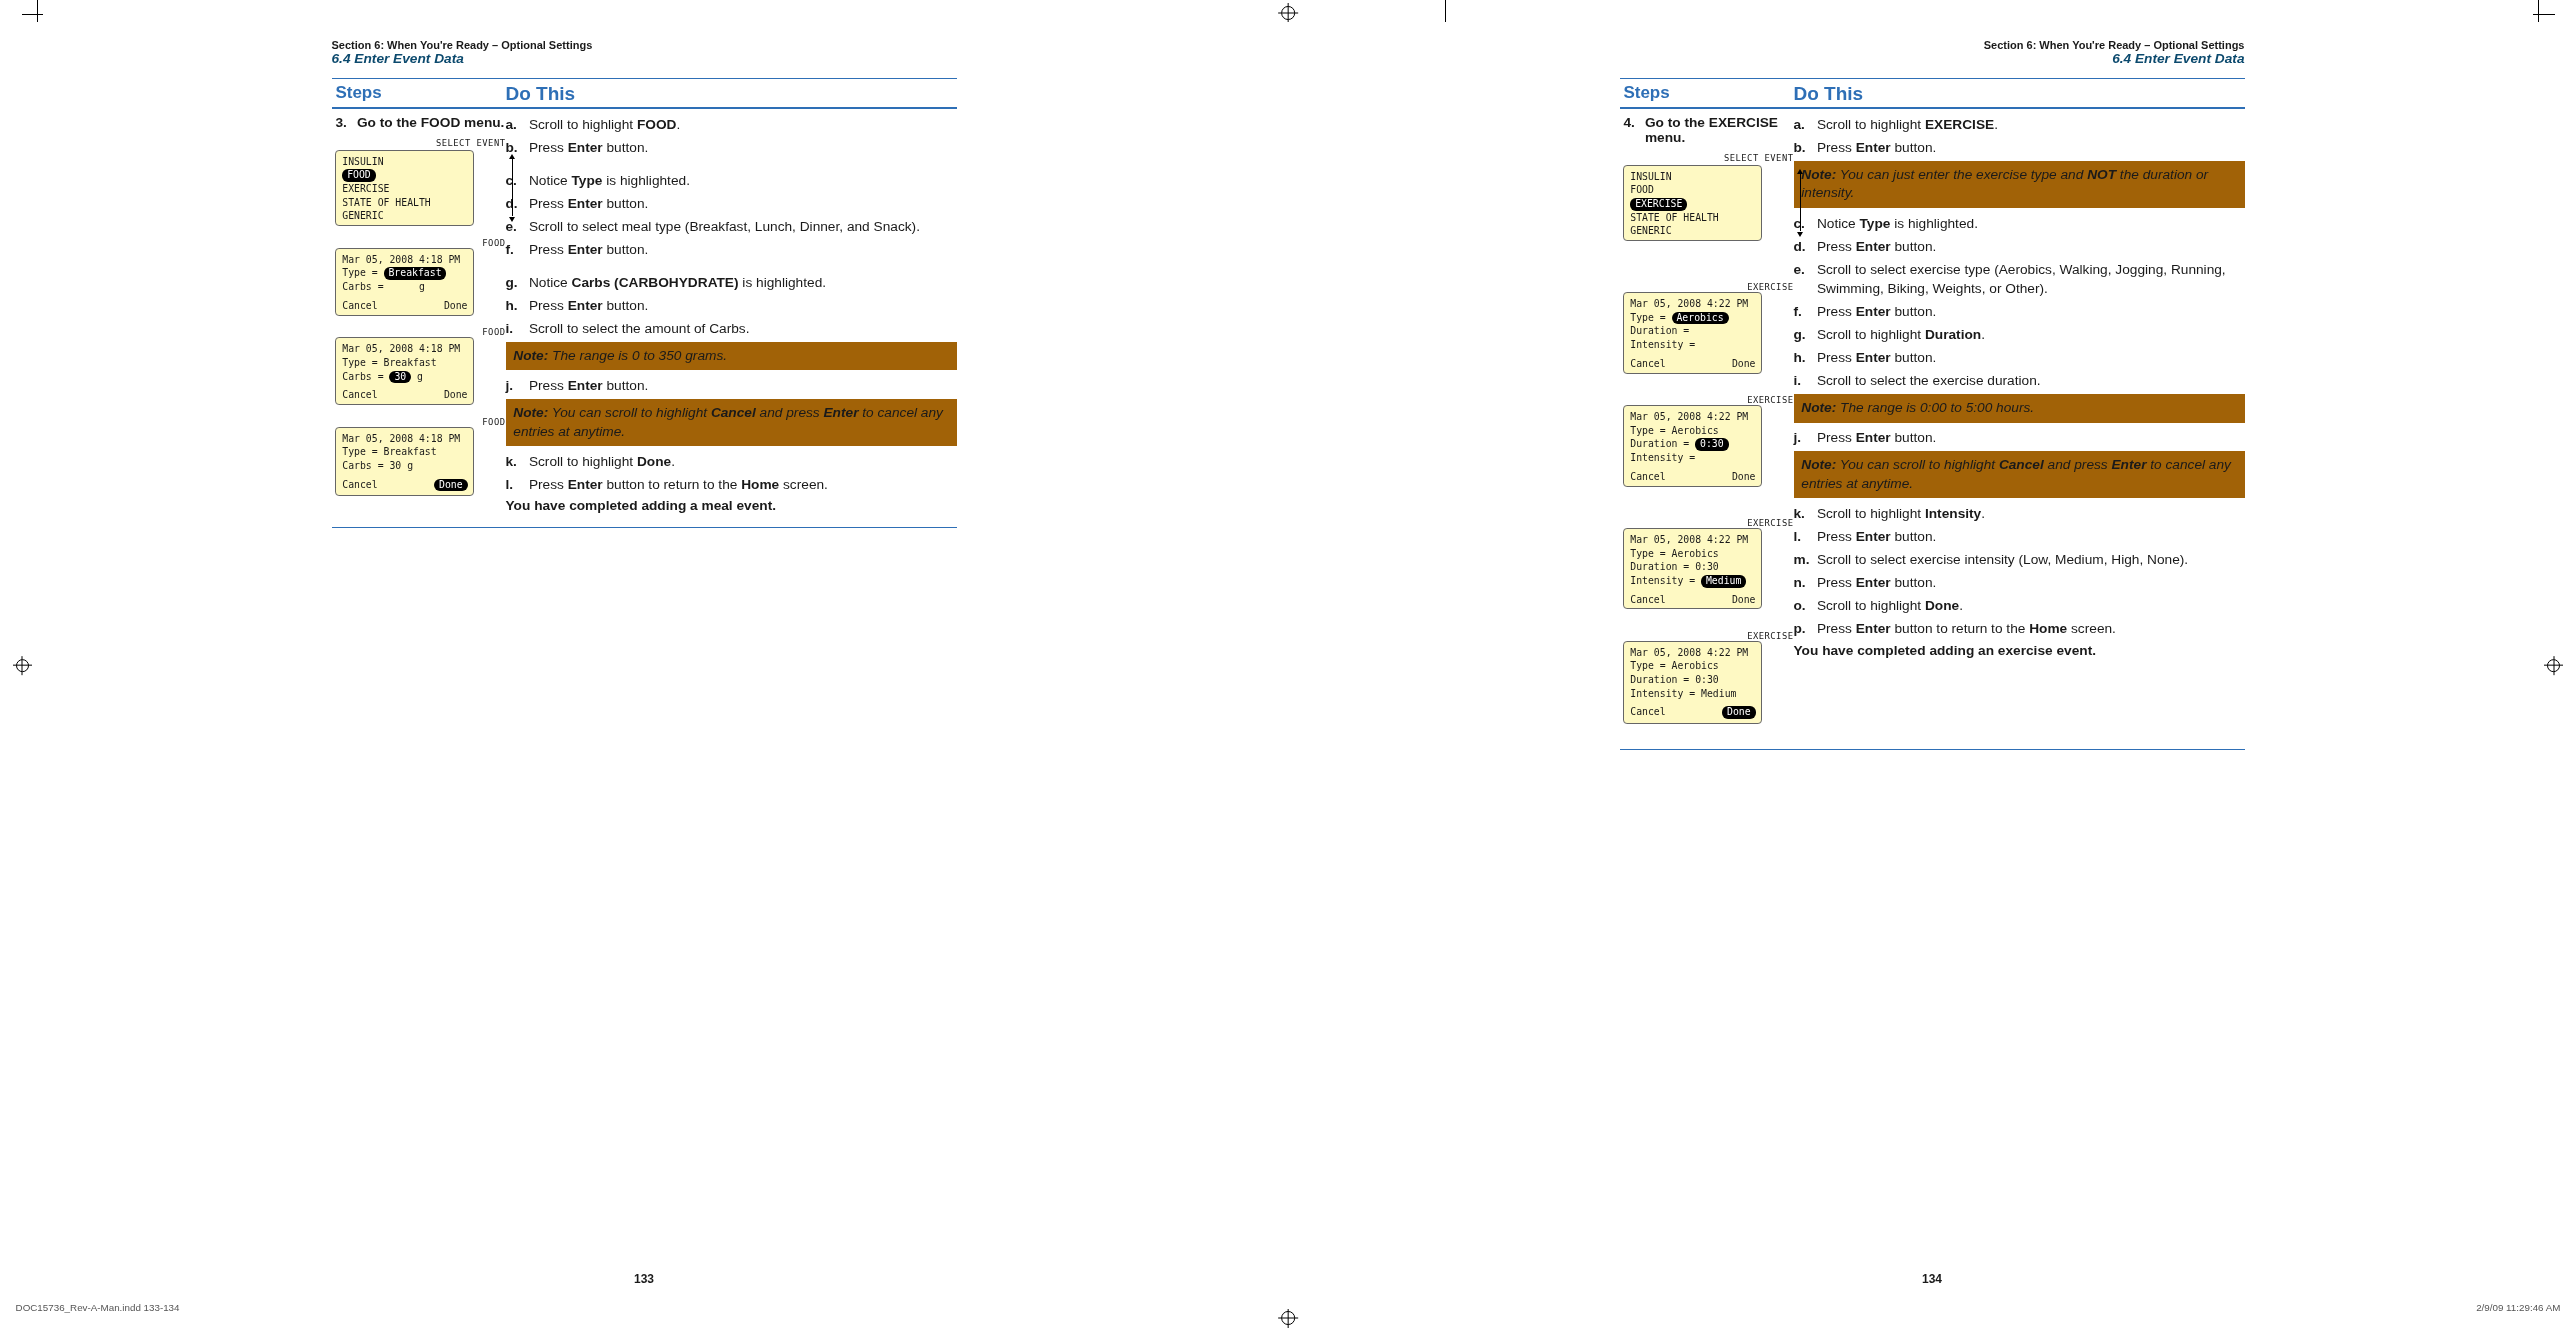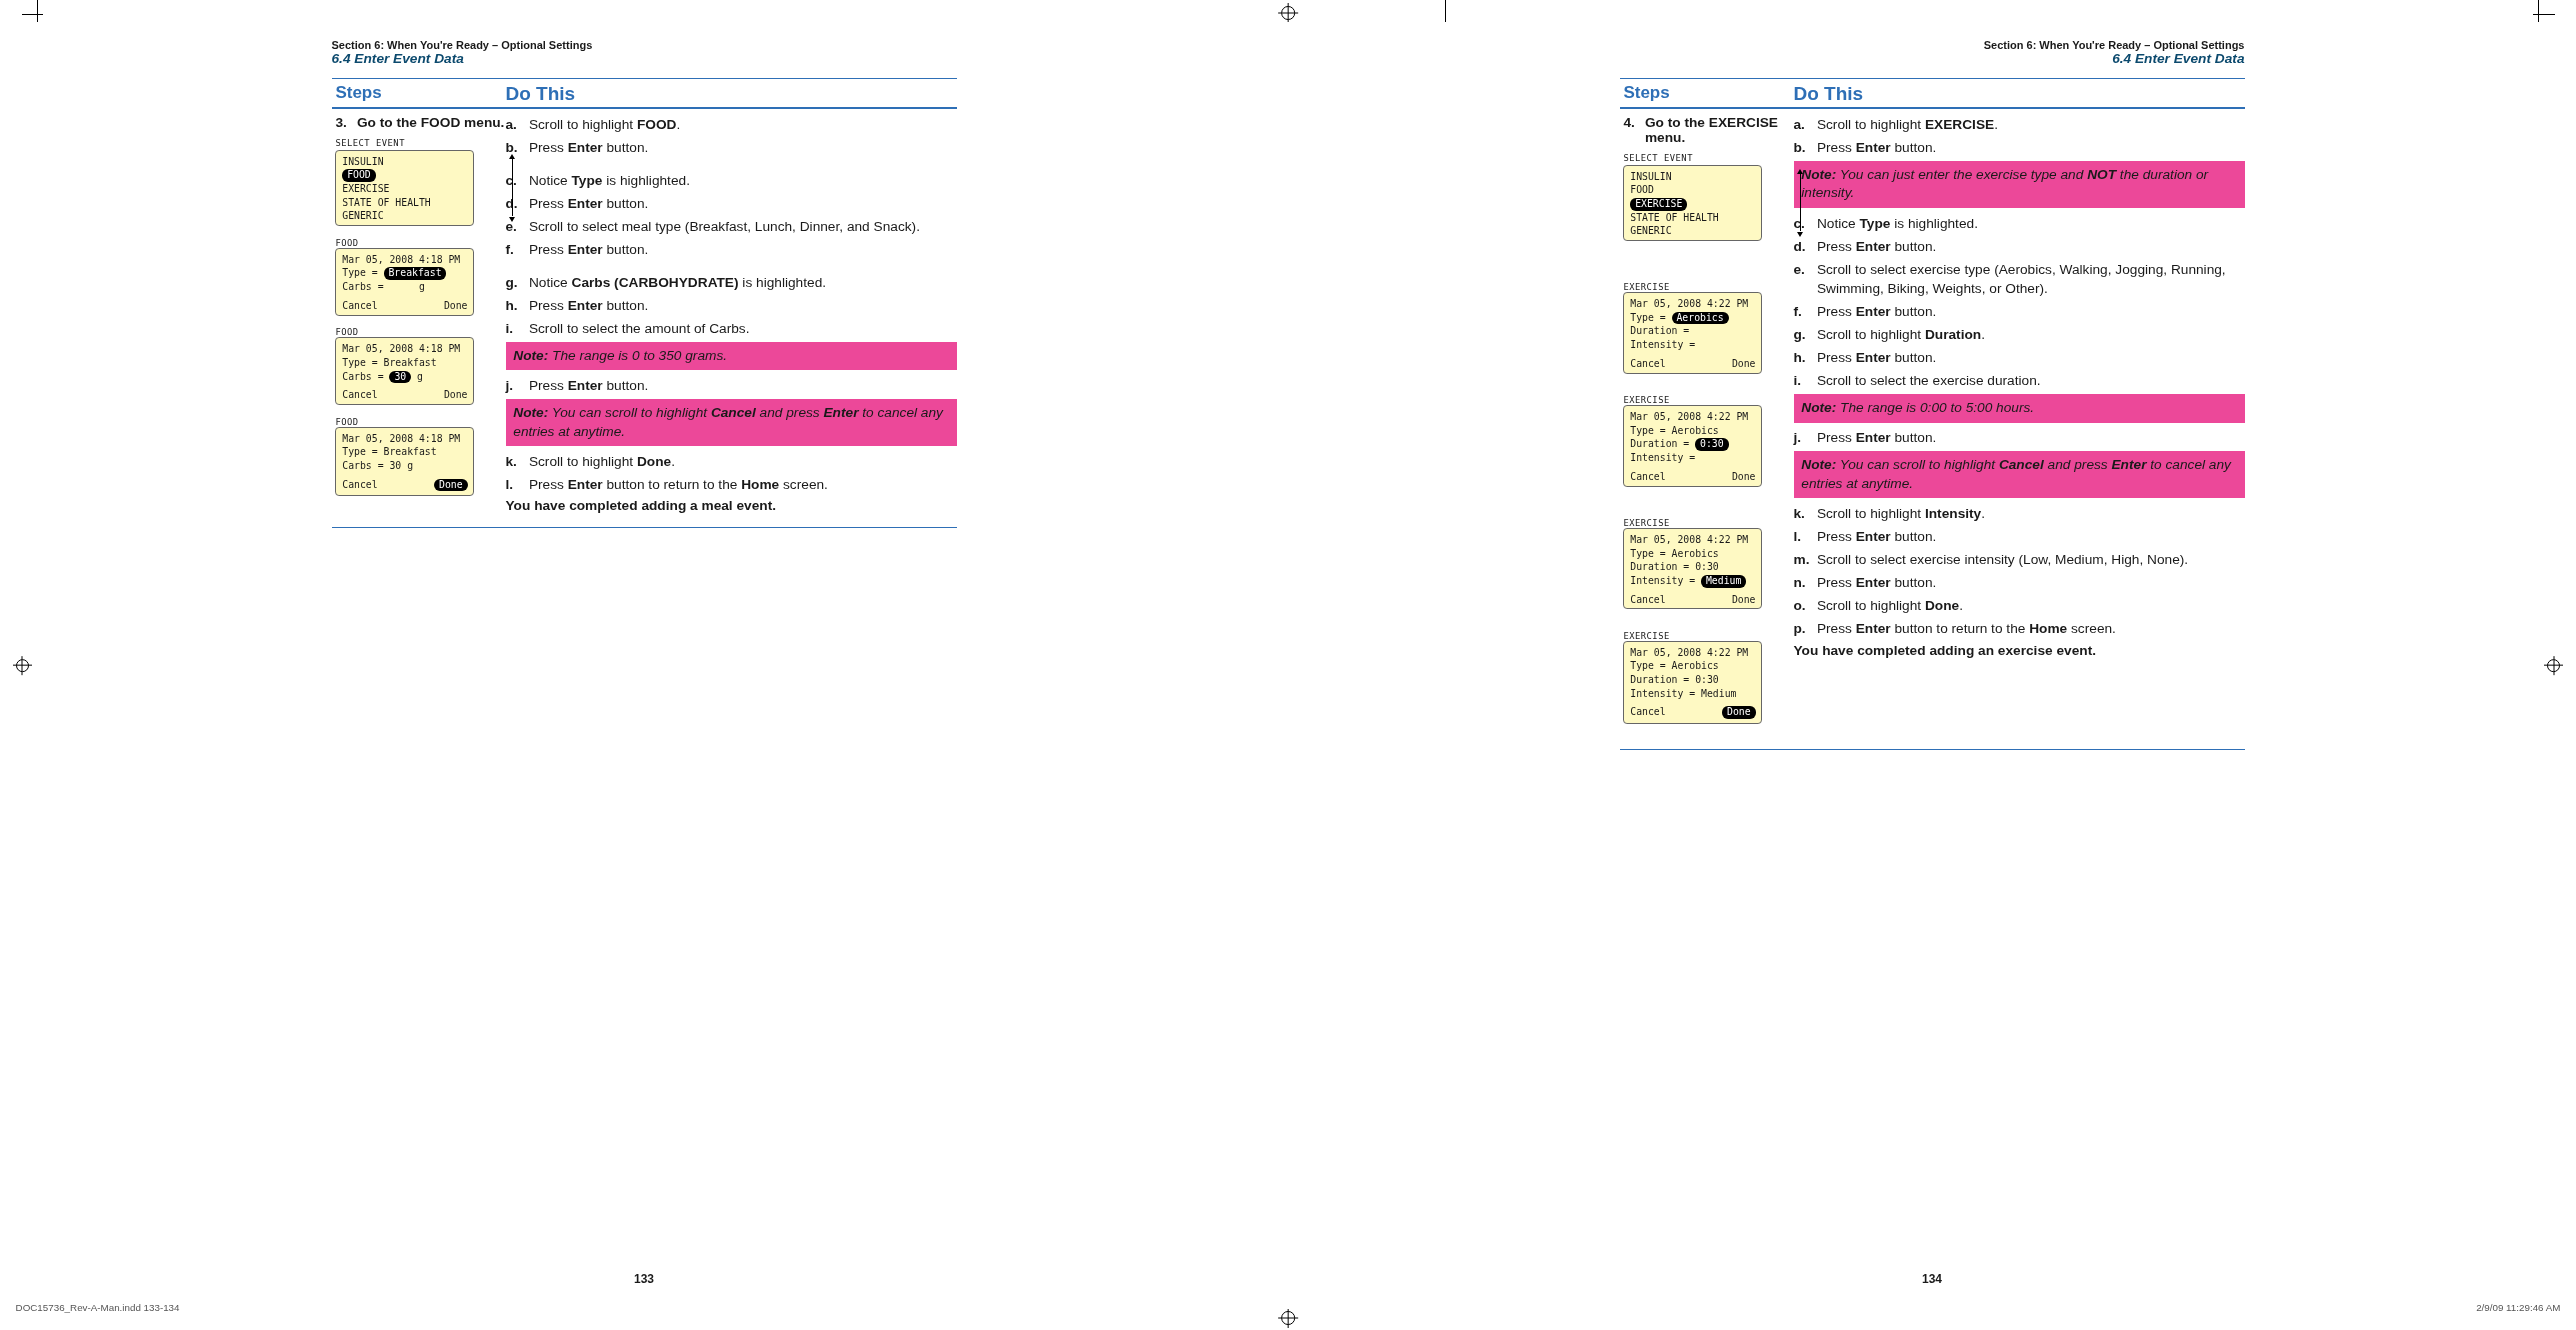--- a/index.html
+++ b/index.html
@@ -60,21 +60,21 @@
   .steps-col { width: 174px; padding-top: 5.9px; padding-left: 3.9px; }
   .do-col   { flex: 1; padding-top: 5.9px; }
   .step-num { display: flex; font-weight: 700; margin-bottom: 7.8px; }
   .step-num .n { width: 21.5px; flex-shrink:0; }
   .step-num .t { }
   .li { display: flex; margin-bottom: 3.9px; line-height: 1.4; }
   .li .m { width: 23.4px; font-weight: 700; flex-shrink: 0; }
   .li .c { flex: 1; }
   .sp { height: 9.8px; }
   .note {
-    background: #ec4899;
+    background: #a16207;
     padding: 4.9px 7.8px;
     font-style: italic;
     margin: 3.9px 0 5.9px 0;
     line-height: 1.35;
   }
   .note b.lead { font-weight: 700; font-style: italic; }
   .complete { font-weight: 700; margin-top: 1px; }
   .pagenum {
     position: absolute;
     bottom: 45px;
@@ -124,21 +124,21 @@
   .scr-wrap { position: relative; margin-top:2px; }
   .scr-wrap .arrow { position:absolute; right:-11.7px; top:7.8px; bottom:7.8px; width:7.8px; }
   .scr-wrap .arrow::before, .scr-wrap .arrow::after {
     content:""; position:absolute; left:0; width:0; height:0;
     border-left:3.9px solid transparent; border-right:3.9px solid transparent;
   }
   .scr-wrap .arrow::before { top:-3.9px; border-bottom:5.9px solid #000; }
   .scr-wrap .arrow::after  { bottom:-3.9px; border-top:5.9px solid #000; }
   .scr-wrap .arrow .bar { position:absolute; left:2.9px; top:2px; bottom:2px; width:1px; background:#000; }
   .scr-group { margin-bottom:11.7px; }
-  .scr-group .title-above { text-align:left; font-size:8.8px; letter-spacing:0.5px; font-family:"Lucida Console",monospace; }
+  .scr-group .title-above { text-align:right; font-size:8.8px; letter-spacing:0.5px; font-family:"Lucida Console",monospace; }
   .scr.no-title .body { padding-top:3.9px; }
   .reg {
     position:absolute; width:13.7px; height:13.7px; border:1px solid #000; border-radius:50%;
   }
   .reg::before, .reg::after {
     content:""; position:absolute; background:#000;
   }
   .reg::before { left:50%; top:-3.9px; bottom:-3.9px; width:1px; transform:translateX(-0.5px);}
   .reg::after  { top:50%; left:-3.9px; right:-3.9px; height:1px; transform:translateY(-0.5px);}
   .reg.top   { top:5.9px; left:50%; transform:translateX(-50%);}

